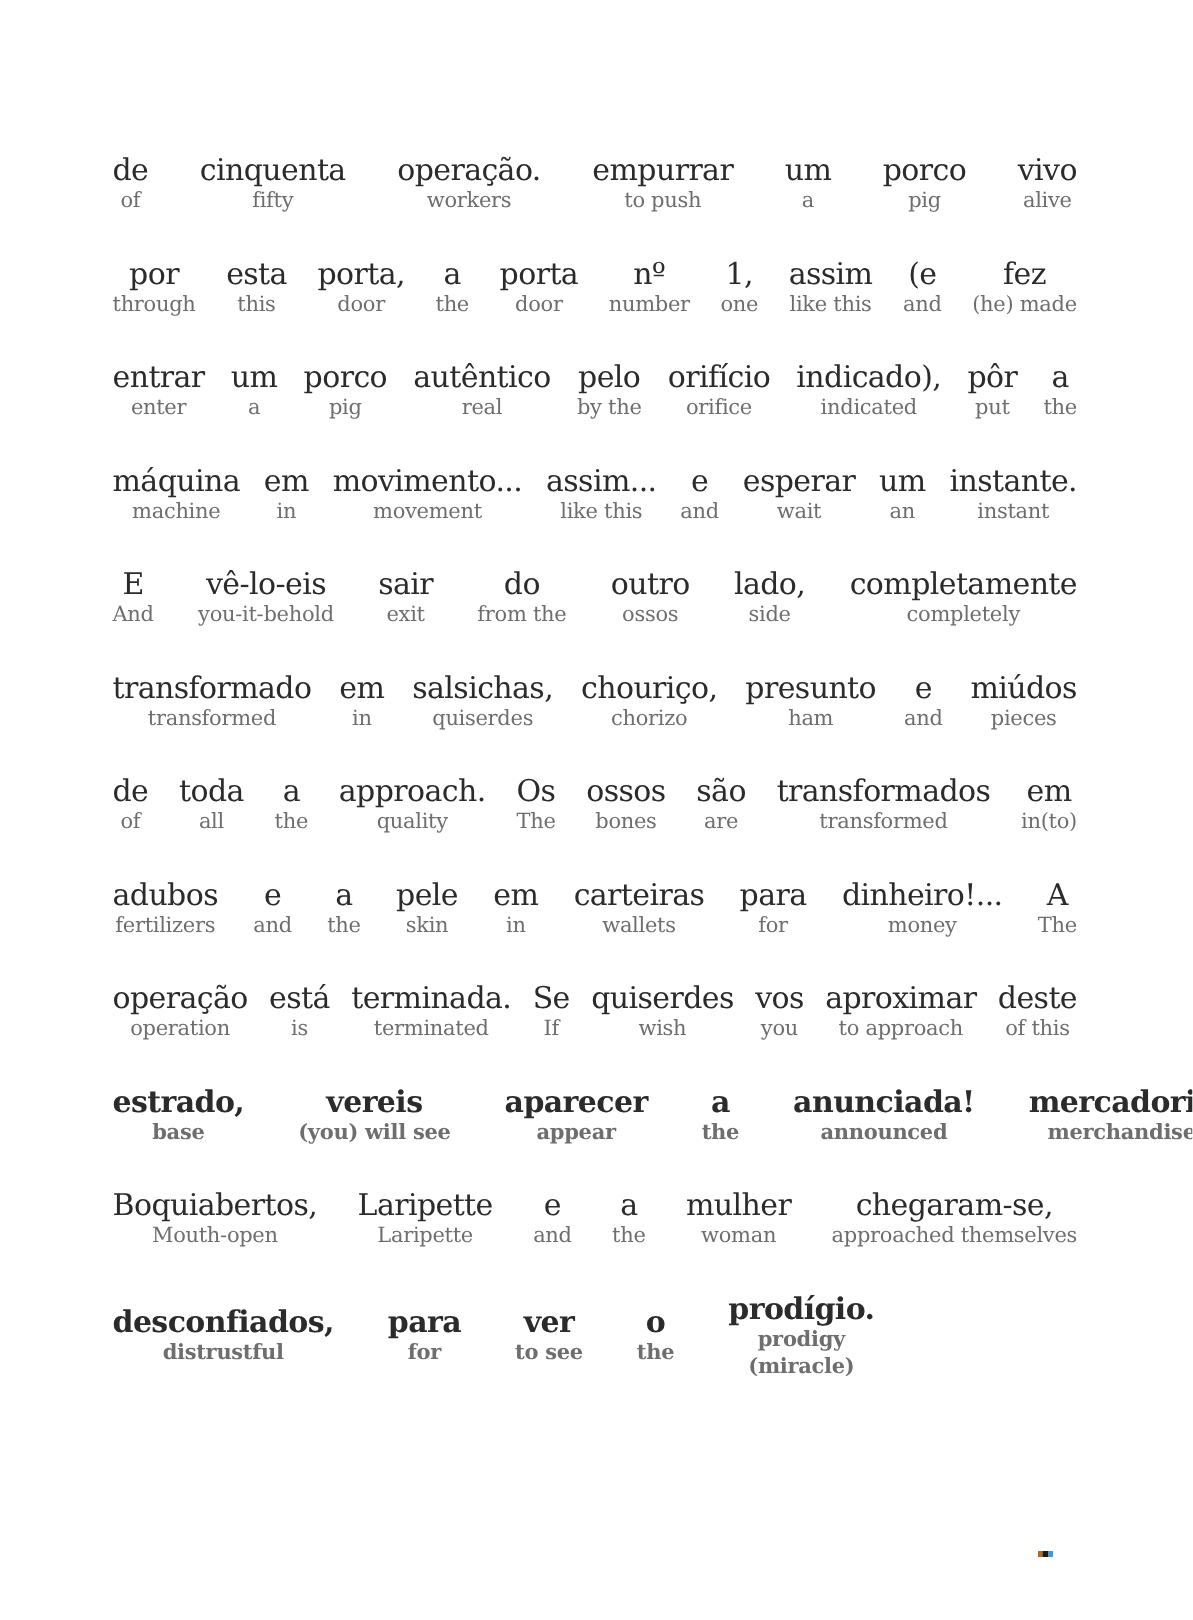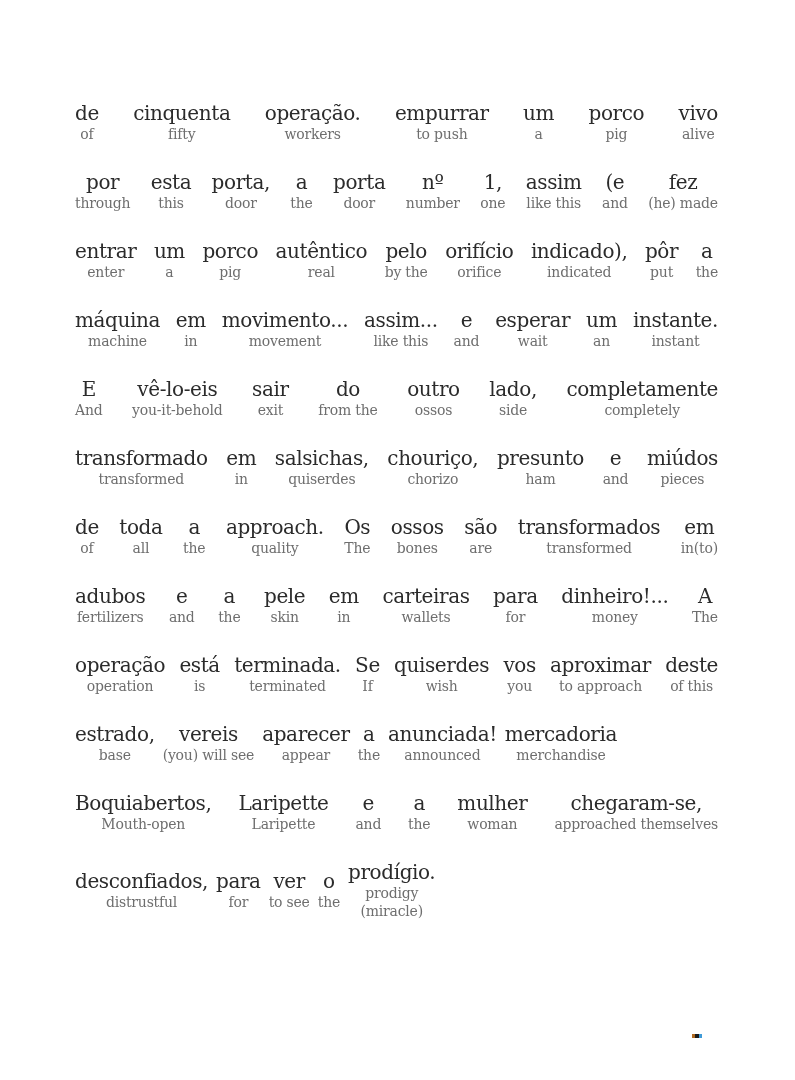--- a/index.html
+++ b/index.html
@@ -16,21 +16,21 @@
     left: 75px;
     top: 101px;
     width: 643px;
   }
   .pair {
     display: flex;
     align-items: center;
     margin-bottom: 27px;
   }
   .pair.spread { justify-content: space-between; }
-  .pair.compact { justify-content: flex-start; gap: 8px; }
+  .pair.compact { justify-content: flex-start; gap: 36px; font-weight: bold; }
   .pair.para-start { margin-top: 14px; }
   .word {
     display: flex;
     flex-direction: column;
     align-items: center;
   }
   .pt {
     font-size: 20px;
     line-height: 24px;
     color: #2b2b2b;

